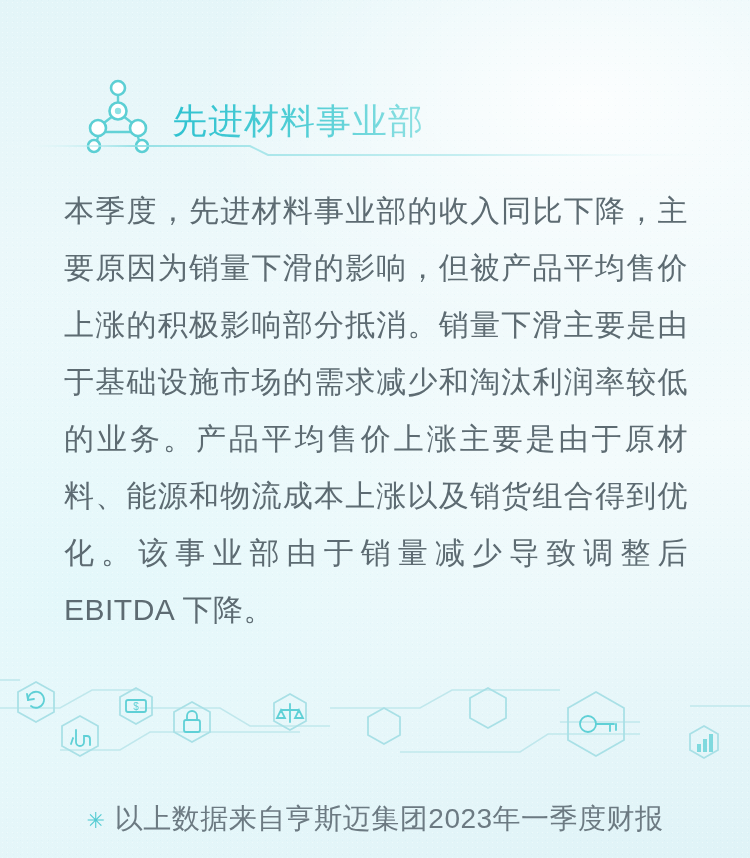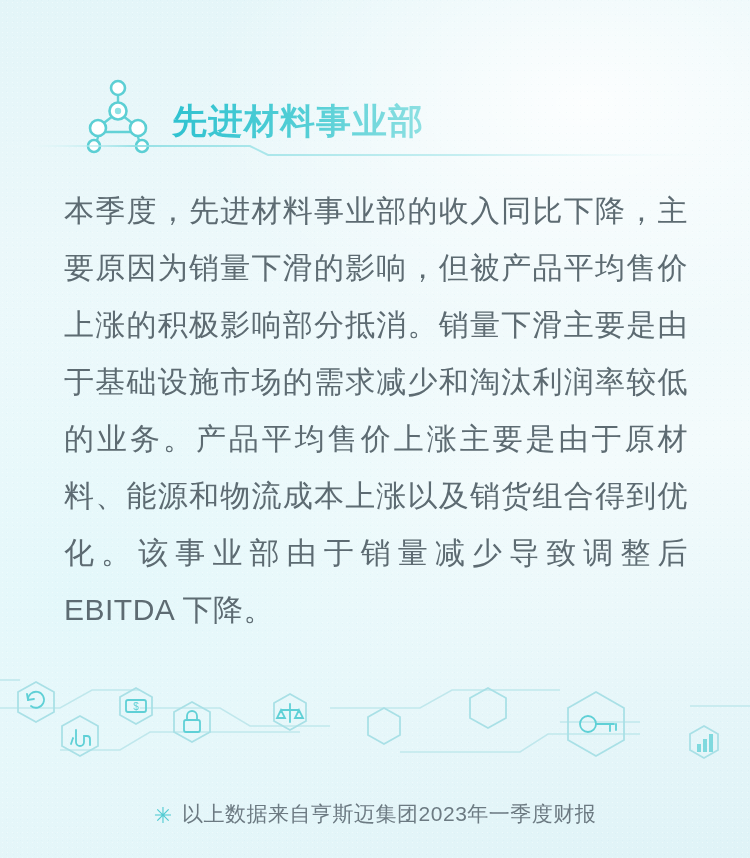--- a/index.html
+++ b/index.html
@@ -51,21 +51,21 @@
     left: 76px;
     top: 44px;
     width: 84px;
     height: 78px;
   }
   .title {
     position: absolute;
     left: 172px;
     top: 64px;
     font-size: 35px;
-    font-weight: bold;
+    font-weight: normal;
     letter-spacing: 1px;
     color: #33c3cf;
     background: linear-gradient(90deg, #2fc2d0 0%, #55cfd6 55%, #8ee0e2 100%);
     -webkit-background-clip: text;
     background-clip: text;
     -webkit-text-fill-color: transparent;
     white-space: nowrap;
   }
   .header-rule {
     position: absolute;
@@ -110,21 +110,21 @@
     justify-content: center;
     gap: 10px;
   }
   .footnote .star {
     color: #52cbd2;
     font-size: 22px;
     line-height: 1;
     margin-top: 3px;
   }
   .footnote .fn-text {
-    font-size: 21px;
+    font-size: 28px;
     color: #6c7a82;
     letter-spacing: 0.5px;
     white-space: nowrap;
   }
 </style>
 </head>
 <body>
 
 <div class="page">
   <div class="noise"></div>

